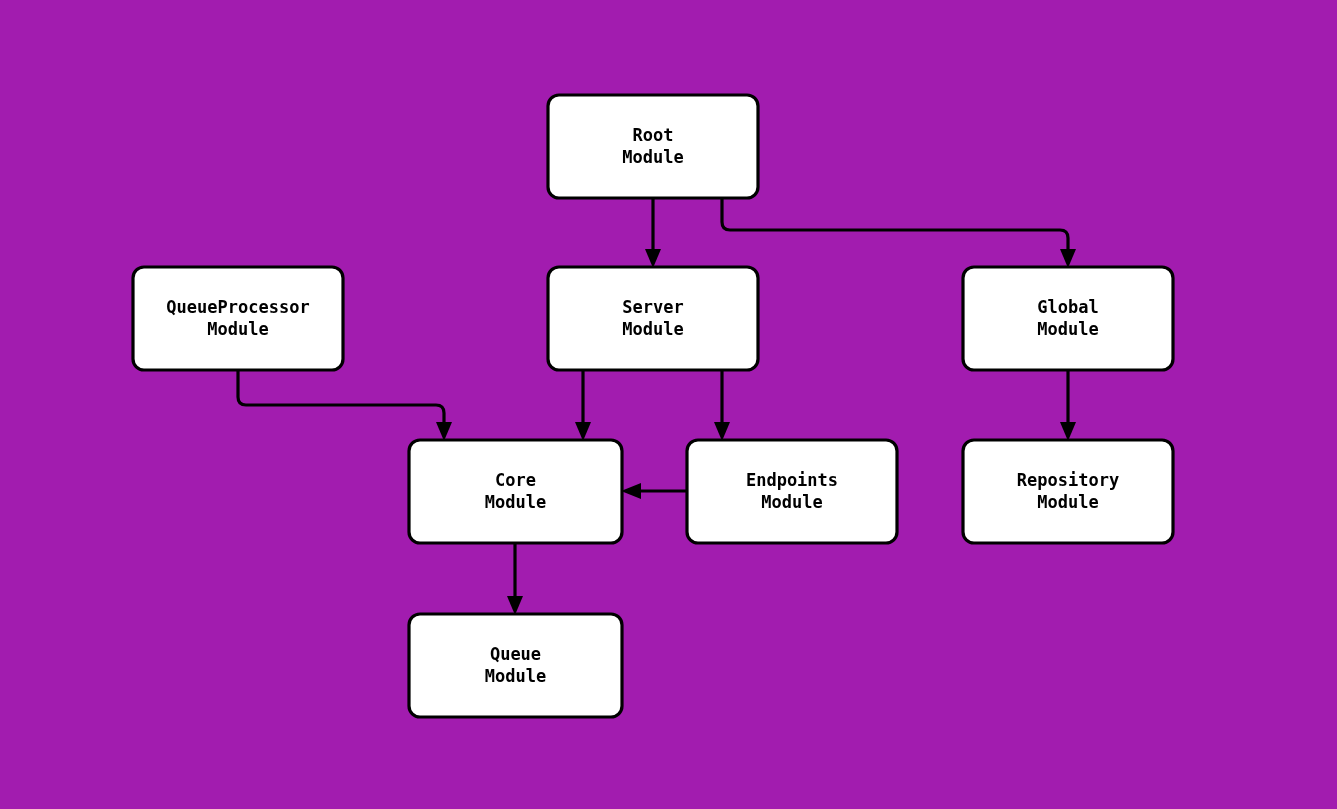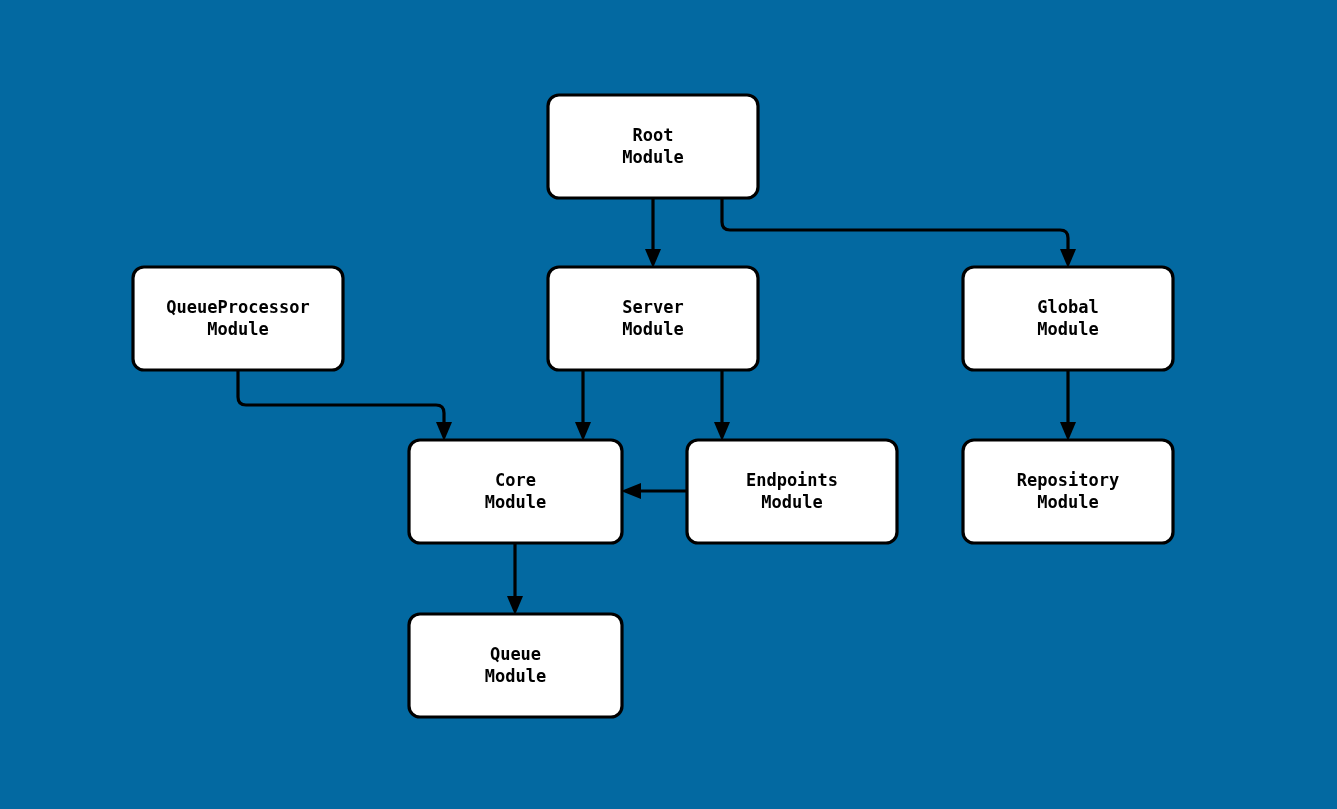--- a/index.html
+++ b/index.html
@@ -11,21 +11,21 @@
   body {
     width: 1337px;
     height: 809px;
     font-family: "DejaVu Sans Mono", "Liberation Mono", monospace;
     overflow: hidden;
   }
   #diagram-root {
     position: relative;
     width: 1337px;
     height: 809px;
-    background: #0369a1;
+    background: #a21caf;
   }
   svg#diagram-canvas {
     position: absolute;
     top: 0;
     left: 0;
     width: 1337px;
     height: 809px;
     display: block;
   }
   .node-box {

